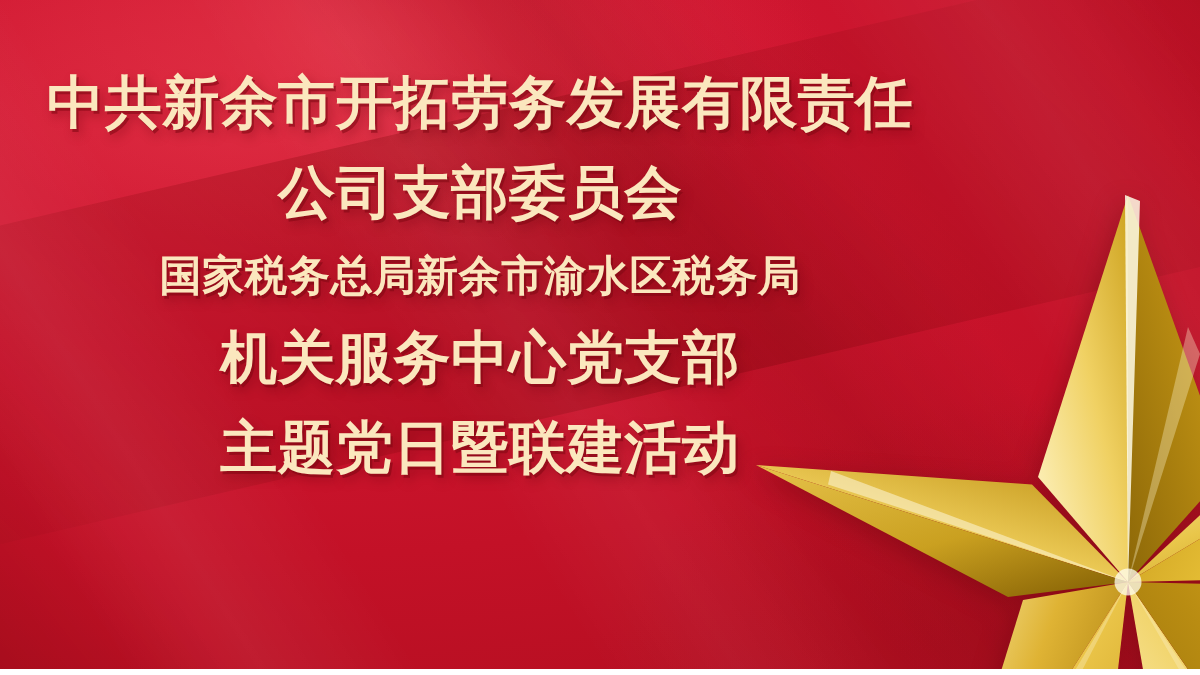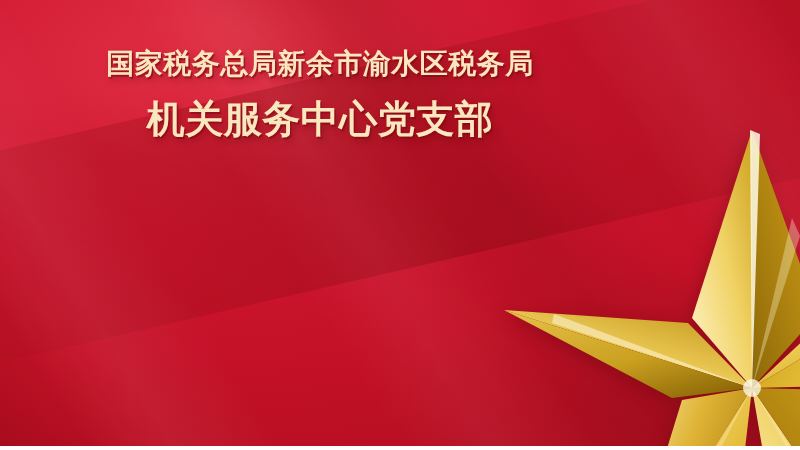--- a/index.html
+++ b/index.html
@@ -199,18 +199,21 @@
       <polygon points="260,270 268,16 258,12" fill="#fffbe6" opacity="0.85"></polygon>
       <polygon points="260,270 300,100 308,118" fill="#fff6cf" opacity="0.35"></polygon>
       <polygon points="260,270 60,205 62,196" fill="#fffbe8" opacity="0.5"></polygon>
       <polygon points="260,270 170,420 180,424" fill="#fff8dd" opacity="0.3"></polygon>
       <polygon points="260,270 352,410 344,414" fill="#fff8dd" opacity="0.28"></polygon>
       <circle cx="260" cy="270" r="9" fill="#fffdf0" opacity="0.75"></circle>
     </svg>
   </div>
 
   <div class="title-block">
+    <div class="title-line l1">中共新余市开拓劳务发展有限责任</div>
+    <div class="title-line l2">公司支部委员会</div>
     <div class="title-line l3">国家税务总局新余市渝水区税务局</div>
     <div class="title-line l4">机关服务中心党支部</div>
+    <div class="title-line l5">主题党日暨联建活动</div>
   </div>
 
   <div class="bottom-strip"></div>
 </div>
 
 </body></html>

